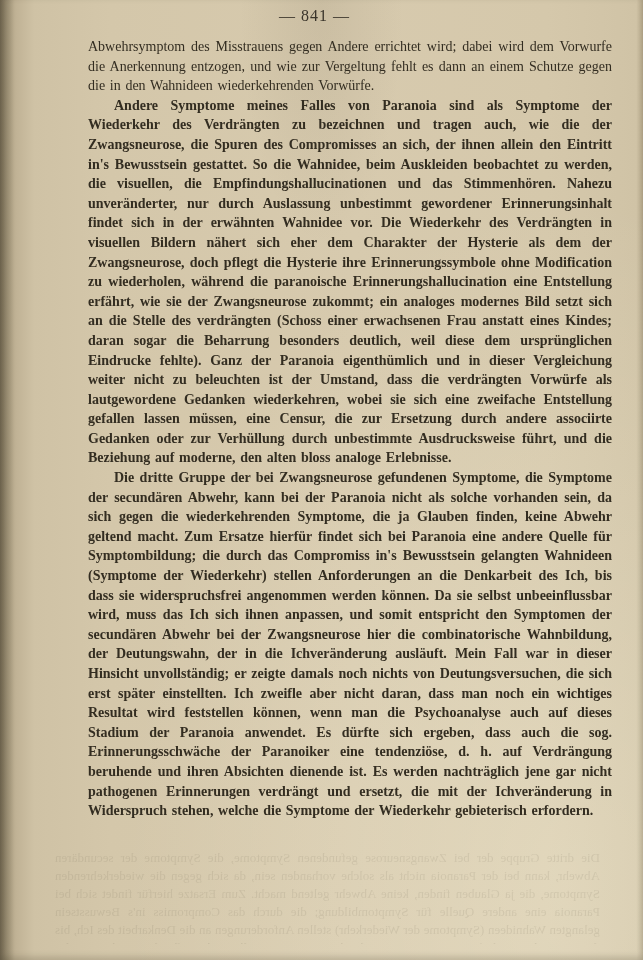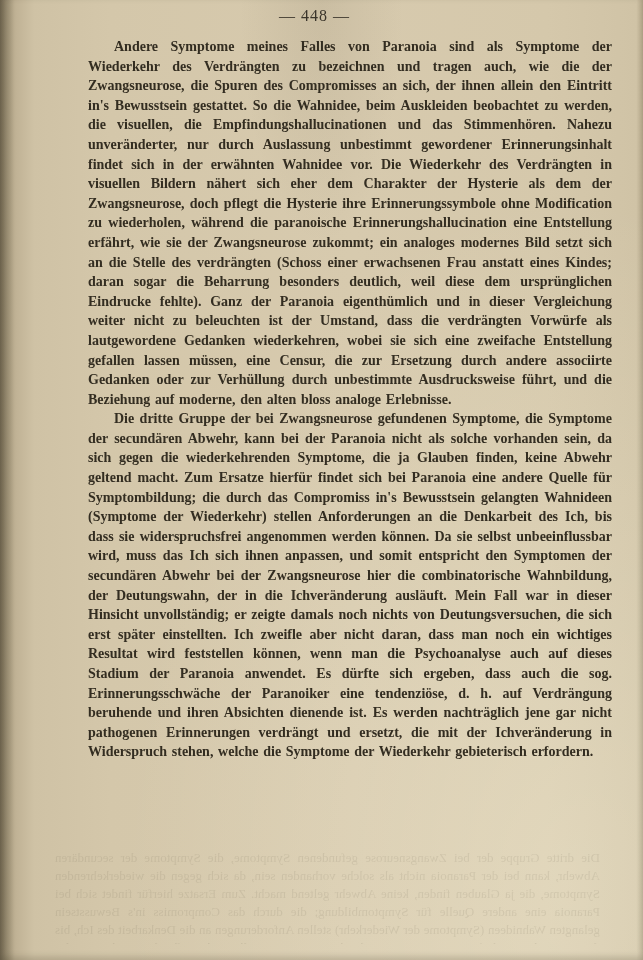--- a/index.html
+++ b/index.html
@@ -81,23 +81,24 @@
     height: 100%;
     background: linear-gradient(90deg, rgba(60,52,36,0.35), rgba(60,52,36,0));
     pointer-events: none;
   }
 </style>
 </head>
 <body>
 
 <div class="scan-page">
 
-  <div class="page-header">— 448 —</div>
+  <div class="page-header">— 841 —</div>
 
   <div class="text-block">
+    <p class="para">Abwehrsymptom des Misstrauens gegen Andere errichtet wird; dabei wird dem Vorwurfe die Anerkennung entzogen, und wie zur Vergeltung fehlt es dann an einem Schutze gegen die in den Wahnideen wiederkehrenden Vorwürfe.</p>
     <p class="para indent">Andere Symptome meines Falles von Paranoia sind als Symptome der Wiederkehr des Verdrängten zu bezeichnen und tragen auch, wie die der Zwangsneurose, die Spuren des Compromisses an sich, der ihnen allein den Eintritt in's Bewusstsein gestattet. So die Wahnidee, beim Auskleiden beobachtet zu werden, die visuellen, die Empfindungshallucinationen und das Stimmenhören. Nahezu unveränderter, nur durch Auslassung unbestimmt gewordener Erinnerungsinhalt findet sich in der erwähnten Wahnidee vor. Die Wiederkehr des Verdrängten in visuellen Bildern nähert sich eher dem Charakter der Hysterie als dem der Zwangsneurose, doch pflegt die Hysterie ihre Erinnerungssymbole ohne Modification zu wiederholen, während die paranoische Erinnerungshallucination eine Entstellung erfährt, wie sie der Zwangsneurose zukommt; ein analoges modernes Bild setzt sich an die Stelle des verdrängten (Schoss einer erwachsenen Frau anstatt eines Kindes; daran sogar die Beharrung besonders deutlich, weil diese dem ursprünglichen Eindrucke fehlte). Ganz der Paranoia eigenthümlich und in dieser Vergleichung weiter nicht zu beleuchten ist der Umstand, dass die verdrängten Vorwürfe als lautgewordene Gedanken wiederkehren, wobei sie sich eine zweifache Entstellung gefallen lassen müssen, eine Censur, die zur Ersetzung durch andere associirte Gedanken oder zur Verhüllung durch unbestimmte Ausdrucksweise führt, und die Beziehung auf moderne, den alten bloss analoge Erlebnisse.</p>
     <p class="para indent">Die dritte Gruppe der bei Zwangsneurose gefundenen Symptome, die Symptome der secundären Abwehr, kann bei der Paranoia nicht als solche vorhanden sein, da sich gegen die wiederkehrenden Symptome, die ja Glauben finden, keine Abwehr geltend macht. Zum Ersatze hierfür findet sich bei Paranoia eine andere Quelle für Symptombildung; die durch das Compromiss in's Bewusstsein gelangten Wahnideen (Symptome der Wiederkehr) stellen Anforderungen an die Denkarbeit des Ich, bis dass sie widerspruchsfrei angenommen werden können. Da sie selbst unbeeinflussbar wird, muss das Ich sich ihnen anpassen, und somit entspricht den Symptomen der secundären Abwehr bei der Zwangsneurose hier die combinatorische Wahnbildung, der Deutungswahn, der in die Ichveränderung ausläuft. Mein Fall war in dieser Hinsicht unvollständig; er zeigte damals noch nichts von Deutungsversuchen, die sich erst später einstellten. Ich zweifle aber nicht daran, dass man noch ein wichtiges Resultat wird feststellen können, wenn man die Psychoanalyse auch auf dieses Stadium der Paranoia anwendet. Es dürfte sich ergeben, dass auch die sog. Erinnerungsschwäche der Paranoiker eine tendenziöse, d. h. auf Verdrängung beruhende und ihren Absichten dienende ist. Es werden nachträglich jene gar nicht pathogenen Erinnerungen verdrängt und ersetzt, die mit der Ichveränderung in Widerspruch stehen, welche die Symptome der Wiederkehr gebieterisch erfordern.</p>
   </div>
 
   <div class="show-through">Die dritte Gruppe der bei Zwangsneurose gefundenen Symptome, die Symptome der secundären Abwehr, kann bei der Paranoia nicht als solche vorhanden sein, da sich gegen die wiederkehrenden Symptome, die ja Glauben finden, keine Abwehr geltend macht. Zum Ersatze hierfür findet sich bei Paranoia eine andere Quelle für Symptombildung; die durch das Compromiss in's Bewusstsein gelangten Wahnideen (Symptome der Wiederkehr) stellen Anforderungen an die Denkarbeit des Ich, bis dass sie widerspruchsfrei angenommen werden können. Da sie selbst unbeeinflussbar wird, muss das Ich sich ihnen anpassen, und somit entspricht den Symptomen der secundären Abwehr bei der Zwangsneurose hier die combinatorische Wahnbildung, der Deutungswahn, der in die Ichveränderung ausläuft. Mein Fall war in dieser Hinsicht unvollständig; er zeigte damals noch nichts von Deutungsversuchen, die sich erst später einstellten. Ich zweifle aber nicht daran, dass man noch ein wichtiges Resultat wird feststellen können, wenn man die Psychoanalyse auch auf dieses Stadium der Paranoia anwendet. Es dürfte sich ergeben, dass auch die sog. Erinnerungsschwäche der Paranoiker eine tendenziöse, d. h. auf Verdrängung beruhende und ihren Absichten dienende ist. Es werden nachträglich jene gar nicht pathogenen Erinnerungen verdrängt und ersetzt, die mit der Ichveränderung in Widerspruch stehen, welche die Symptome der Wiederkehr gebieterisch erfordern.</div>
 
   <div class="gutter-shadow"></div>
 
 </div>
 

